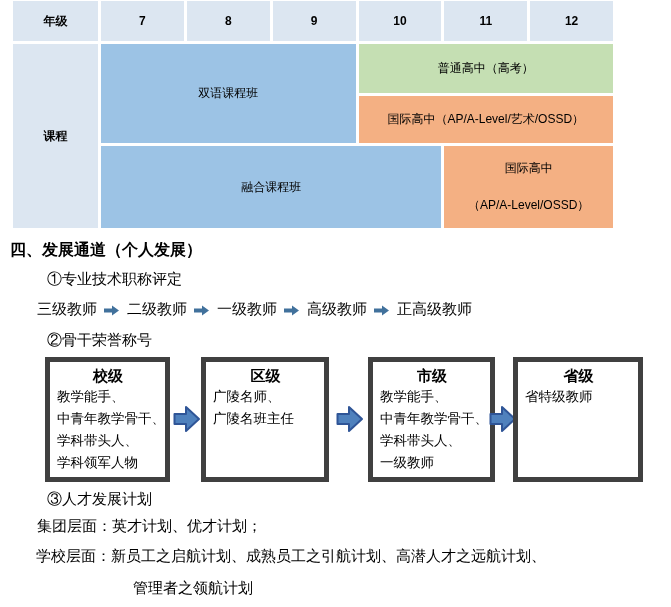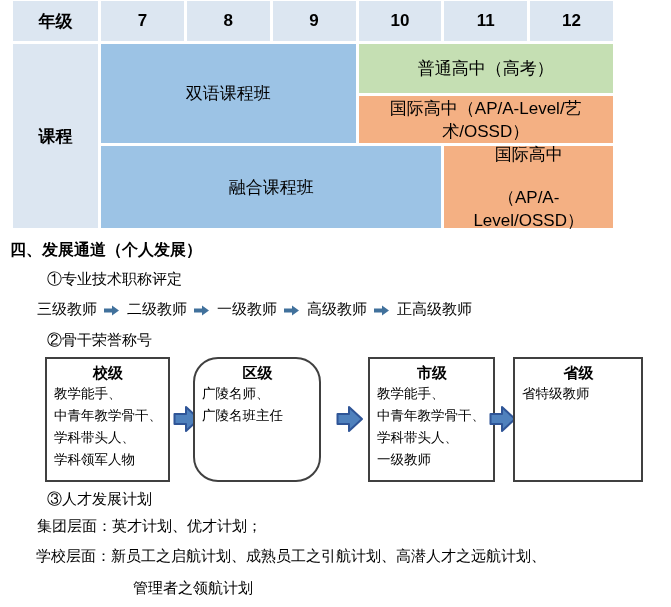--- a/index.html
+++ b/index.html
@@ -5,21 +5,21 @@
   * { margin:0; padding:0; box-sizing:border-box; }
   html,body { width:671px; height:607px; background:#ffffff; font-family:"Liberation Sans", sans-serif; color:#000; }
   #page { position:relative; width:671px; height:607px; background:#fff; overflow:hidden; }
 
   
   .course-table {
     position:absolute; left:13px; top:1px; width:600px; height:227px;
     display:grid; grid-template-columns:85px repeat(6,1fr);
     grid-template-rows:40px 49px 47px 82px; gap:3px;
   }
-  .cell { display:flex; align-items:center; justify-content:center; text-align:center; font-size:17px; }
+  .cell { display:flex; align-items:center; justify-content:center; text-align:center; font-size:12px; }
   .hdr { background:#dce6f1; font-weight:bold; }
   .c-label     { grid-column:1; grid-row:1; }
   .c-course    { grid-column:1; grid-row:2 / span 3; }
   .c-blue      { background:#9cc3e5; }
   .c-green     { background:#c5dfb3; }
   .c-orange    { background:#f4b083; }
   .c-bilingual { grid-column:2 / span 3; grid-row:2 / span 2; }
   .c-regular   { grid-column:5 / span 3; grid-row:2;text-align:center; }
   .c-intl-art  { grid-column:5 / span 3; grid-row:3; }
   .c-fusion    { grid-column:2 / span 4; grid-row:4; }
@@ -31,25 +31,25 @@
   .l-item1  { left:47px; top:270px; }
   .l-career { left:37px; top:300px; display:flex; align-items:center; gap:7px; }
   .l-item2  { left:47px; top:331px; }
   .l-item3  { left:47px; top:490px; }
   .l-group  { left:37px; top:517px; }
   .l-school { left:36px; top:547px; }
   .l-school2{ left:133px; top:579px;text-align:right; }
   .arrow-sm { display:inline-block; flex:0 0 auto; margin-top:2px; }
 
   
-  .hbox { position:absolute; top:357px; height:125px; border:2px solid #404040; background:#fff; padding:4px 6px 0 7px; }
+  .hbox { position:absolute; top:357px; height:125px; border:5px solid #404040; background:#fff; padding:4px 6px 0 7px; }
   .hbox .btitle { text-align:center; font-weight:bold; font-size:15px; line-height:20px; }
   .hbox .bline  { font-size:13.5px; line-height:22px; white-space:nowrap; }
   .box-1 { left:45px;  width:125px; }
-  .box-2 { left:193px; width:128px;border-radius:25px; }
+  .box-2 { left:201px; width:128px; }
   .box-3 { left:360px; width:127px;margin-left:8px; }
   .box-4 { left:513px; width:130px; }
   .arrow-big { position:absolute; top:404px; }
   .ab-1 { left:173px; }
   .ab-2 { left:336px; }
   .ab-3 { left:489px; }
 </style>
 </head>
 <body>
 

